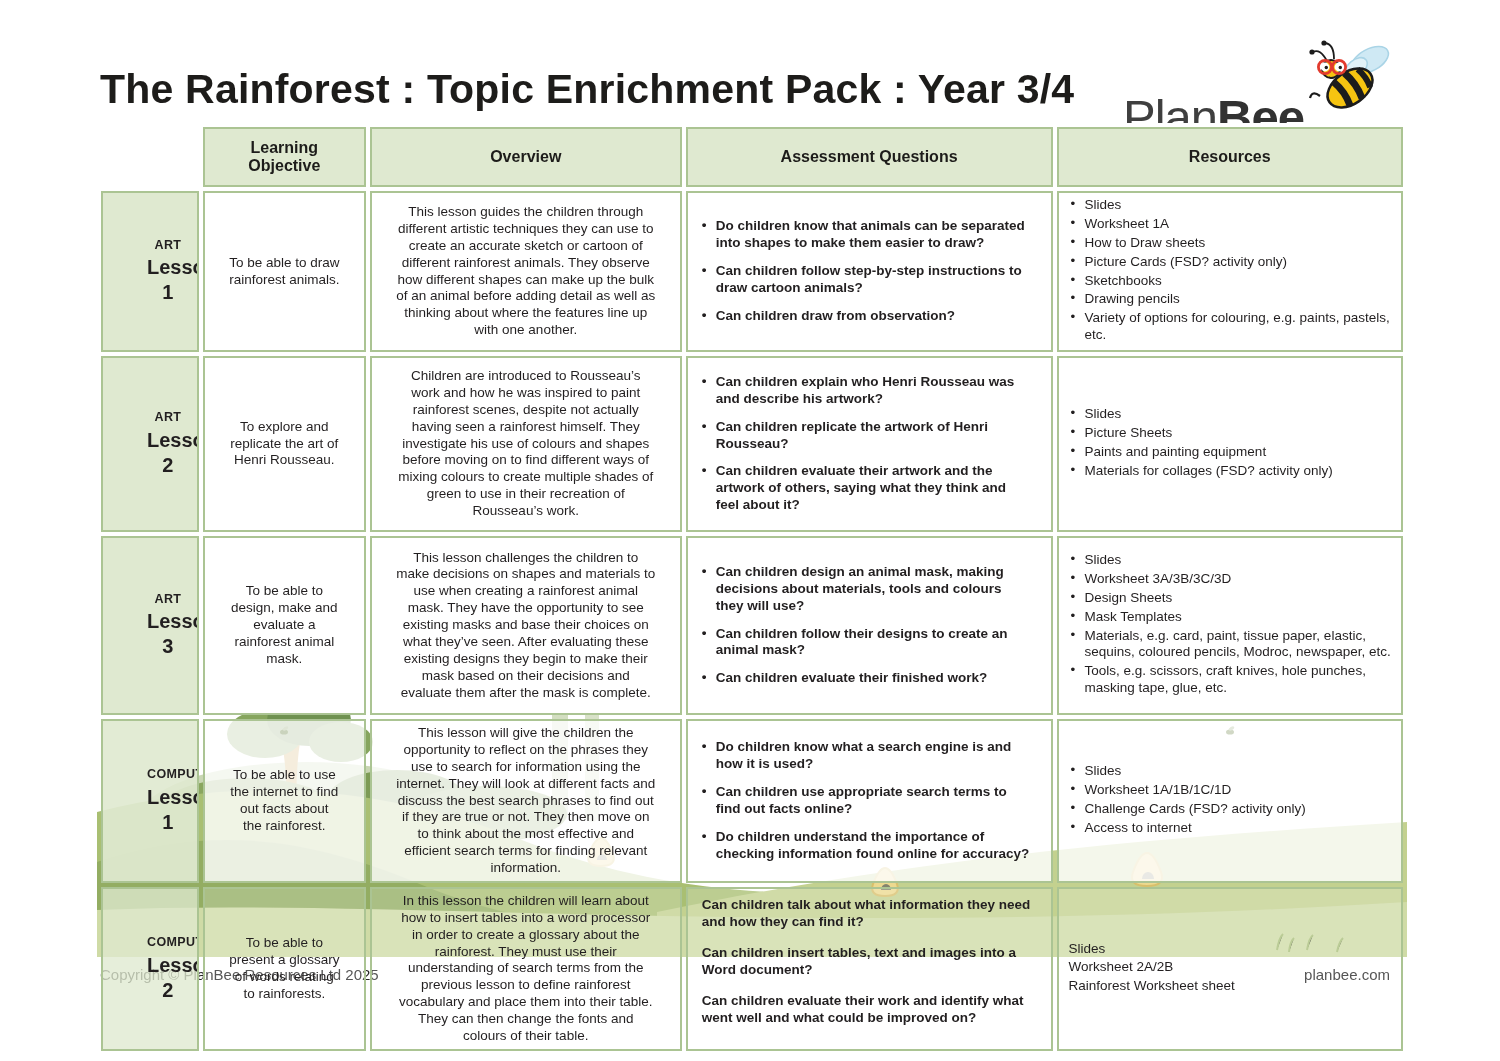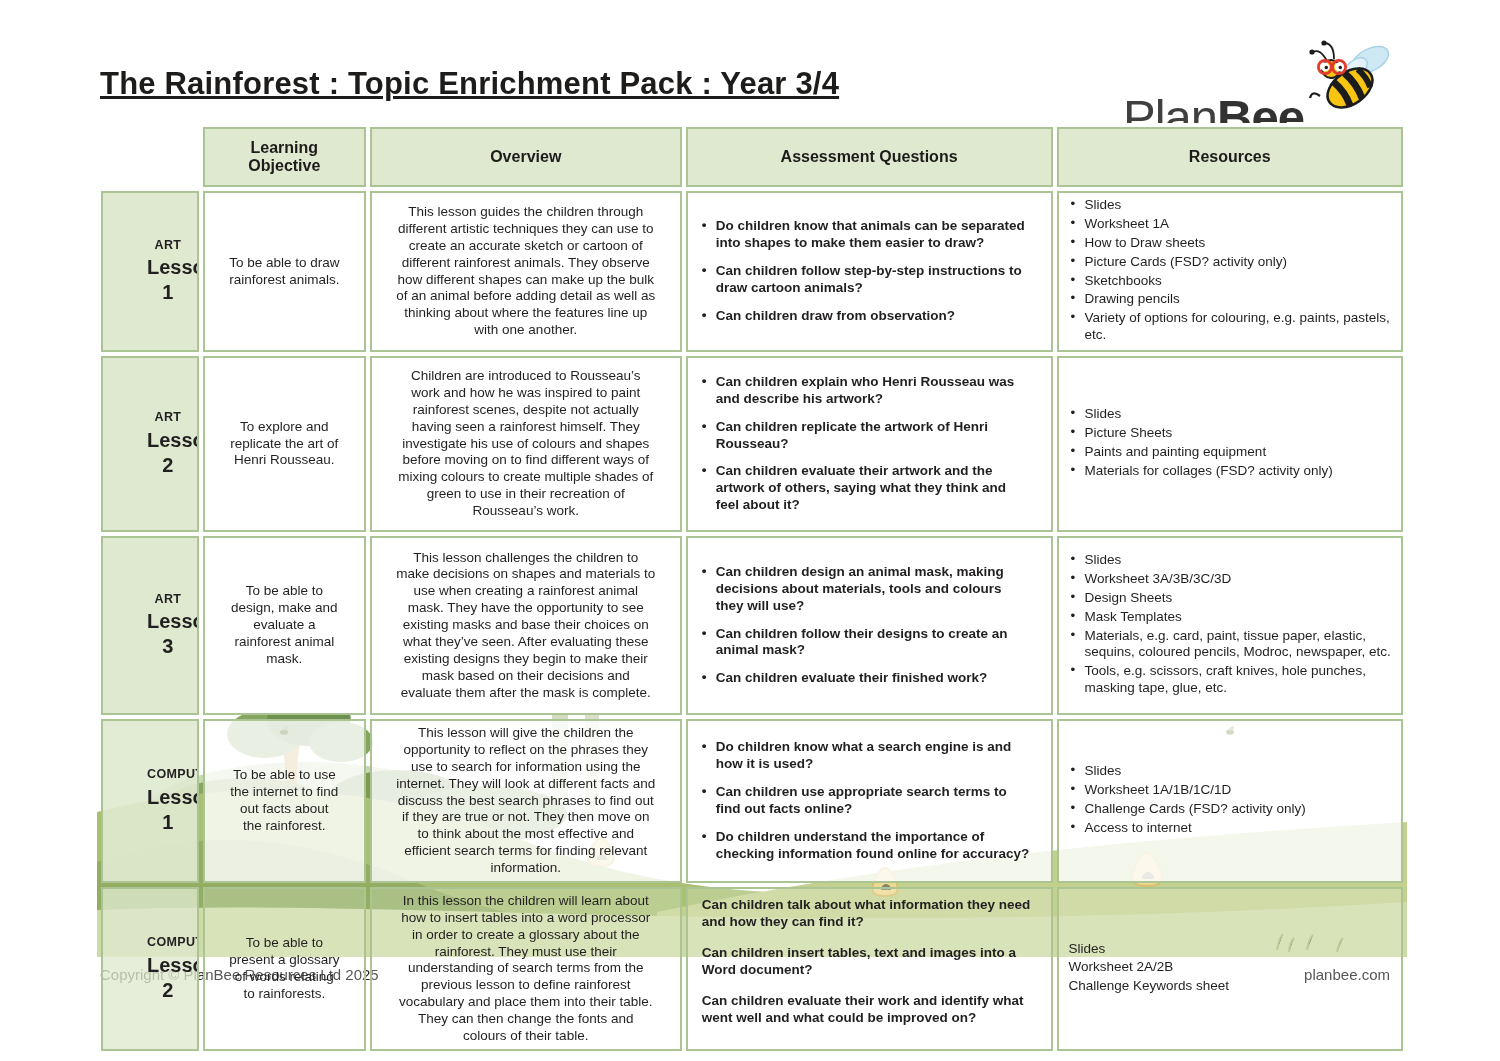--- a/index.html
+++ b/index.html
@@ -3,21 +3,21 @@
 <meta charset="utf-8">
 <style>
   html,body{margin:0;padding:0;background:#ffffff;}
   .page{
     position:relative;width:1500px;height:1061px;background:#ffffff;
     font-family:"Liberation Sans", sans-serif;color:#221f20;overflow:hidden;
   }
   
   .doc-title{
     position:absolute;left:100px;top:66px;margin:0;
-    font-size:31px;font-weight:700;letter-spacing:.2px;color:#1d1c1a;text-decoration:underline;
+    font-size:41px;font-weight:700;letter-spacing:.2px;color:#1d1c1a;
   }
   .logo{position:absolute;right:98px;top:38px;display:flex;align-items:flex-end;}
   .logo-text{font-size:49px;line-height:1;color:#3f3f3f;letter-spacing:-1px;}
   .logo-text .plan{font-weight:400;}
   .logo-text .bee{font-weight:700;color:#323232;}
   .bee-svg{margin-left:-6px;margin-bottom:26px;}
   
   .table-zone{position:absolute;left:97px;top:123px;width:1310px;height:834px;}
   .landscape{position:absolute;left:0;top:0;width:1310px;height:834px;z-index:0;}
   table.lesson-table{
@@ -280,21 +280,21 @@
             <ul class="cell-list no-bullets spaced">
               <li>Can children talk about what information they need and how they can find it?</li>
               <li>Can children insert tables, text and images into a Word document?</li>
               <li>Can children evaluate their work and identify what went well and what could be improved on?</li>
             </ul>
           </td>
           <td class="resources">
             <ul class="cell-list no-bullets">
               <li>Slides</li>
               <li>Worksheet 2A/2B</li>
-              <li>Challenge Keywords sheet</li>
+              <li>Rainforest Worksheet sheet</li>
             </ul>
           </td>
         </tr>
 
       </tbody>
     </table>
   </div>
 
   <div class="footer">
     <span>Copyright © PlanBee Resources Ltd 2025</span>

